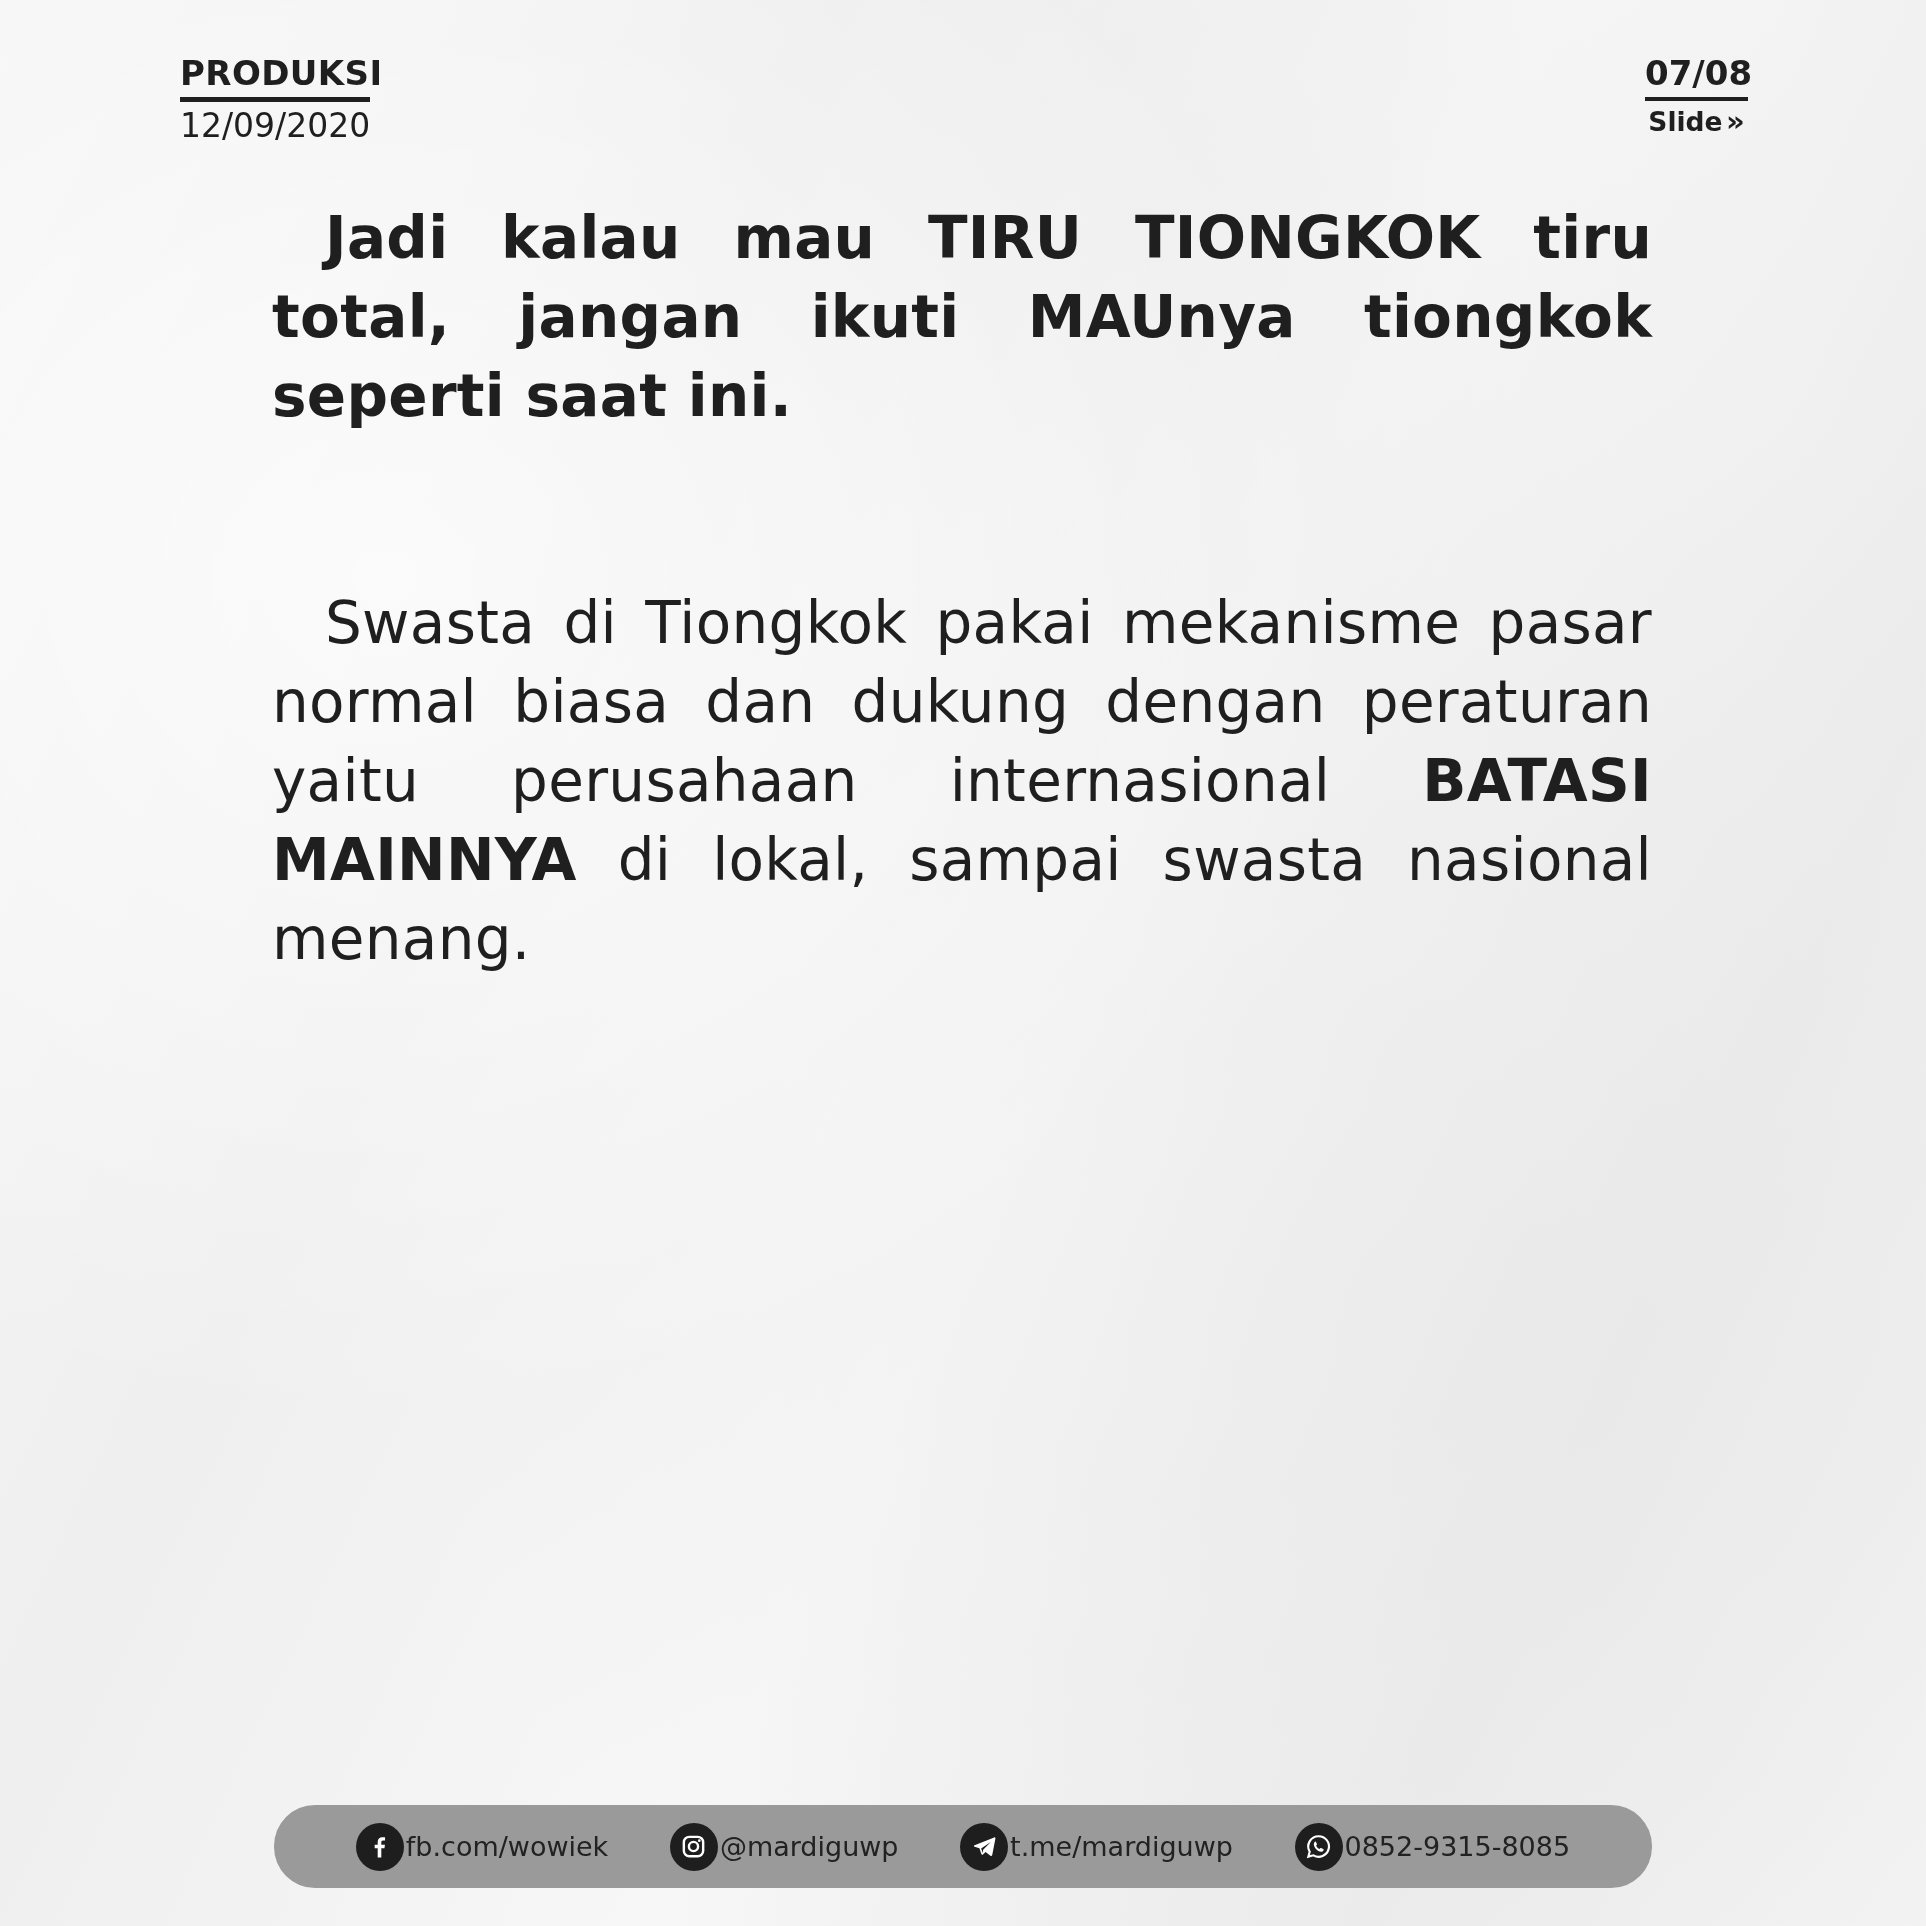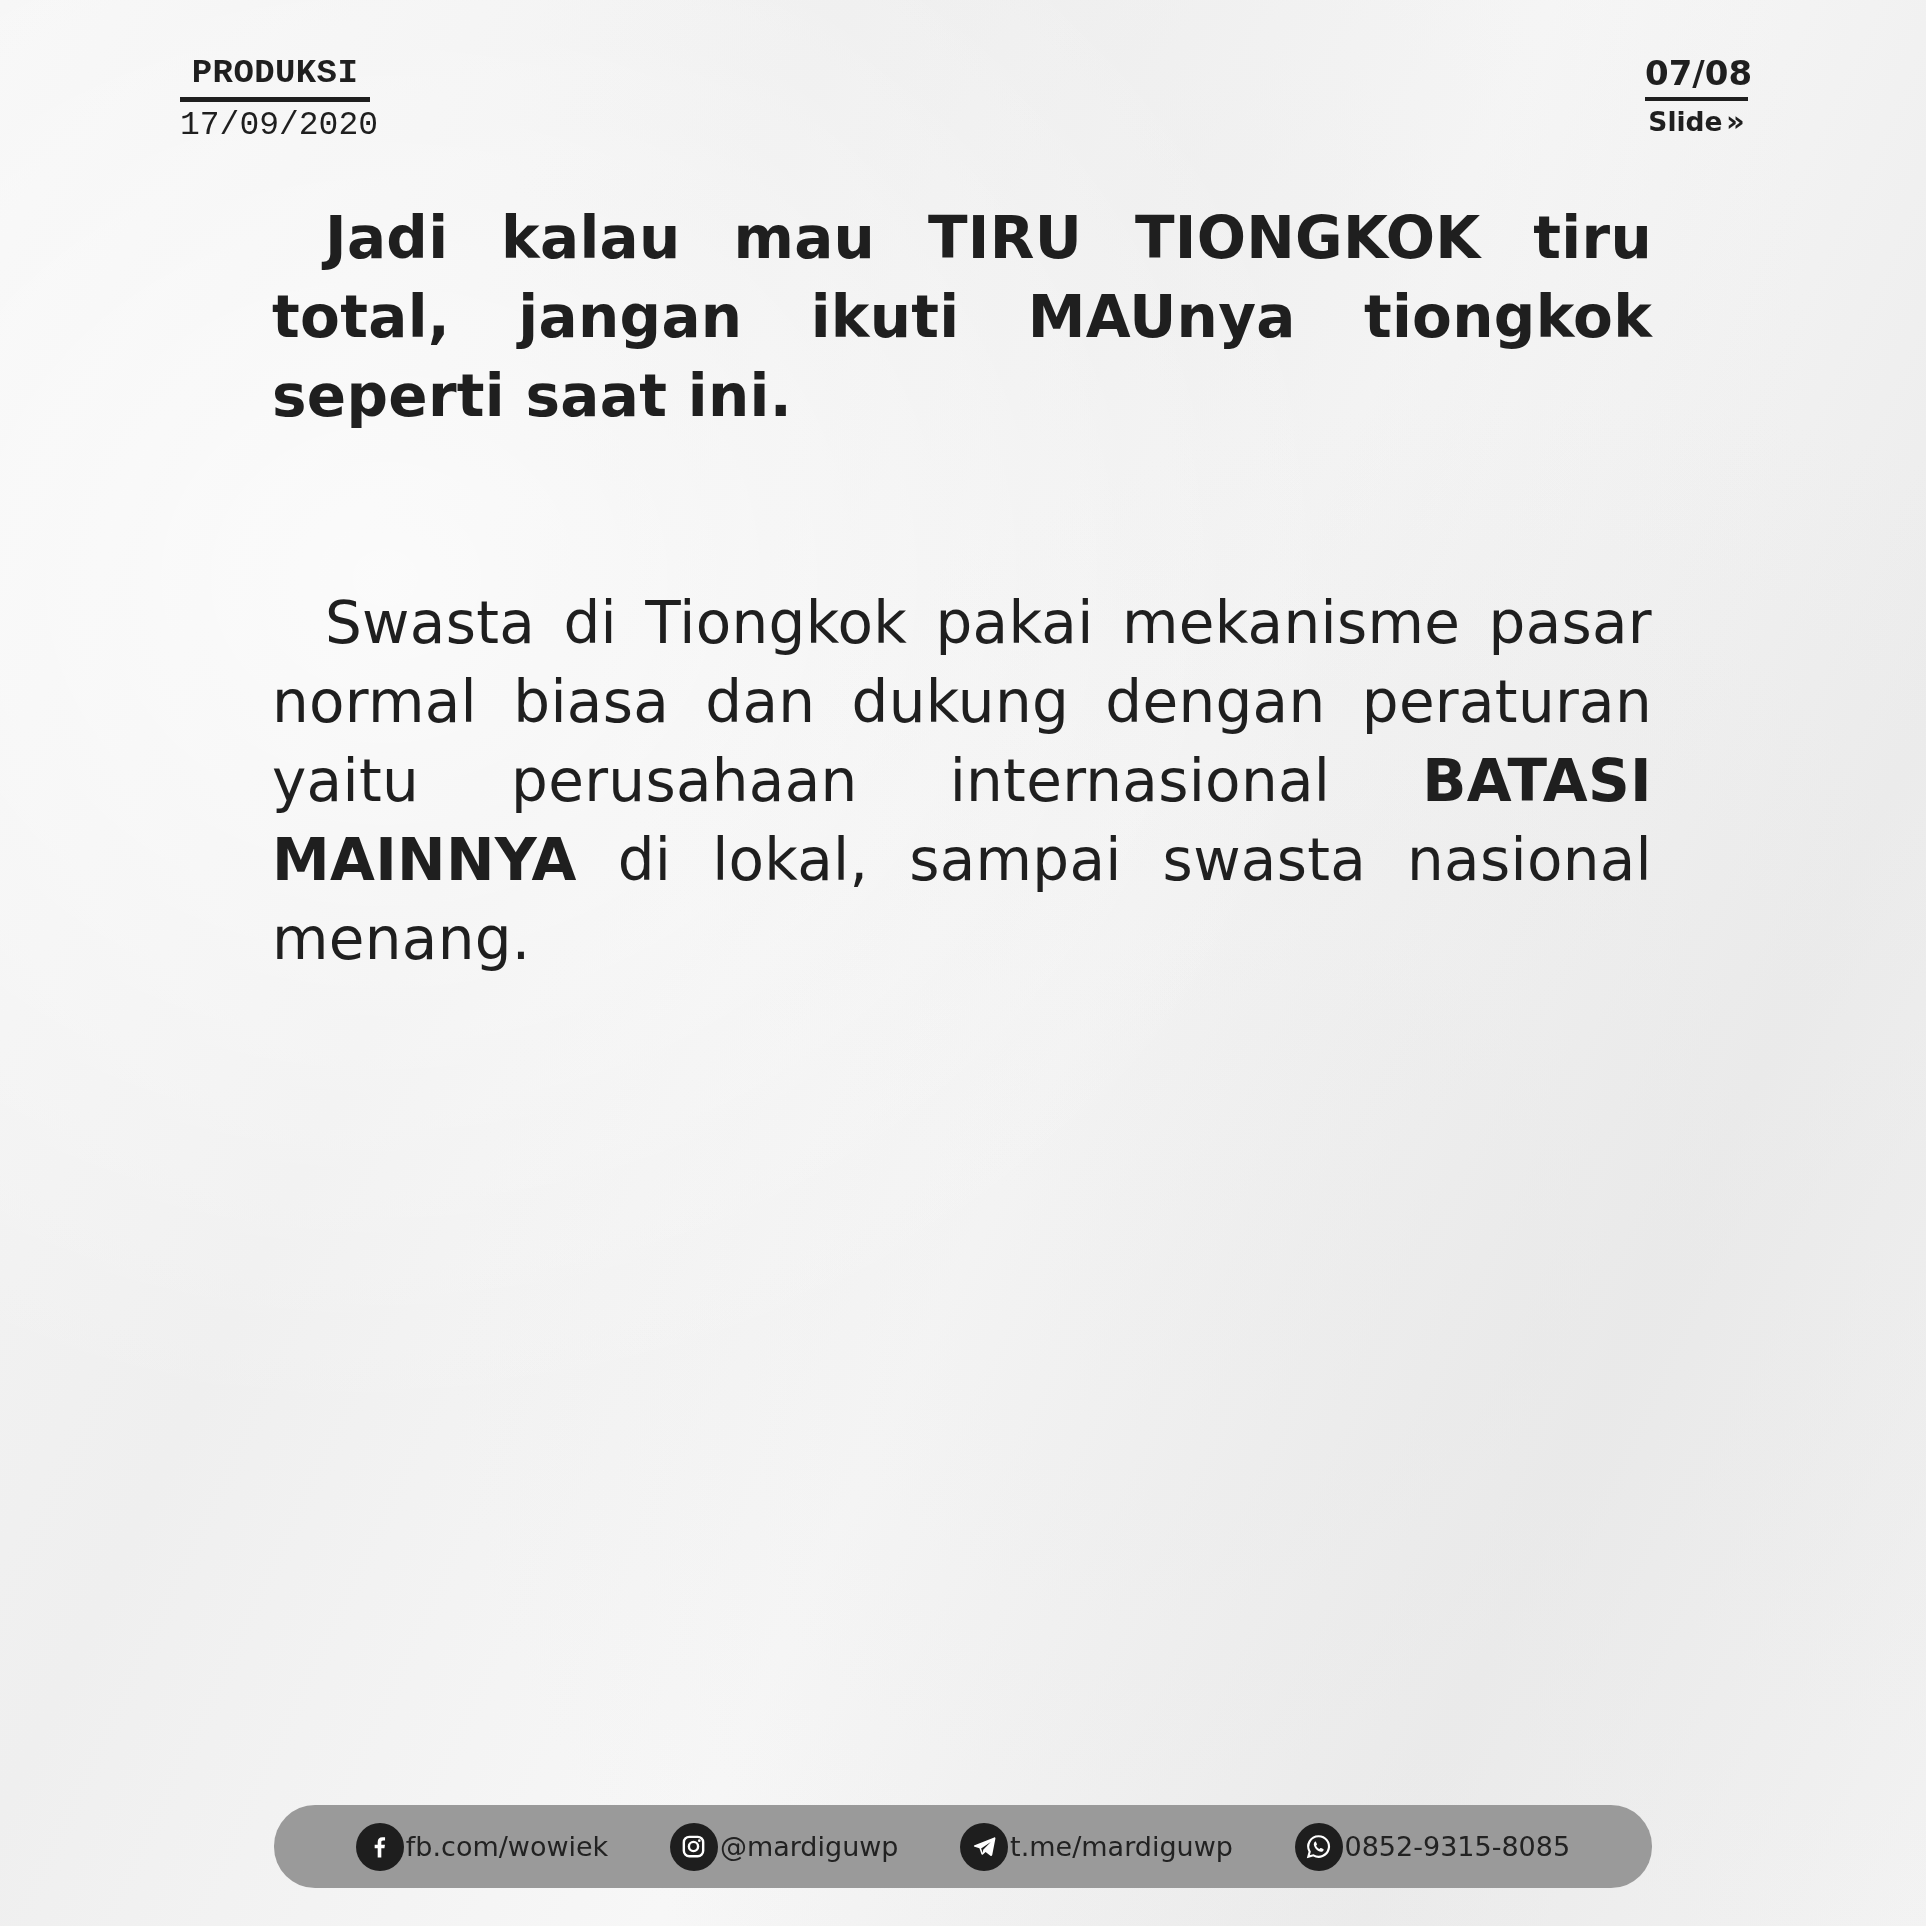--- a/index.html
+++ b/index.html
@@ -7,21 +7,21 @@
     width: 1926px; height: 1926px; position: relative; overflow: hidden;
     background: #f4f4f4;
     background-image:
       radial-gradient(ellipse at 20% 30%, rgba(255,255,255,0.7), rgba(255,255,255,0) 45%),
       radial-gradient(ellipse at 80% 70%, rgba(230,230,230,0.5), rgba(230,230,230,0) 50%),
       radial-gradient(ellipse at 60% 15%, rgba(235,235,235,0.5), rgba(235,235,235,0) 40%),
       linear-gradient(115deg, #f6f6f6 0%, #efefef 30%, #f7f7f7 55%, #ececec 80%, #f5f5f5 100%);
     font-family: "DejaVu Sans", sans-serif;
     color: #1f1f1f;
   }
-  .hdr-left { position: absolute; left: 180px; top: 53px; width: 190px; text-align: center; font-family: Liberation Mono, monospace; }
+  .hdr-left { position: absolute; left: 180px; top: 53px; width: 190px; text-align: center; }
   .hdr-left .title { font-weight: bold; font-size: 34px; letter-spacing: 0.4px; line-height: 41px; }
   .hdr-left .rule { height: 4.3px; background: #1f1f1f; margin: 3.4px 0 5.1px 0; }
   .hdr-left .date { font-size: 33px; line-height: 38px; font-weight: normal; }
 
   .hdr-right { position: absolute; left: 1645px; top: 53px; width: 103px; text-align: center; }
   .hdr-right .page { font-weight: bold; font-size: 34px; line-height: 41px; }
   .hdr-right .rule { height: 3.4px; background: #1f1f1f; margin: 3.4px 0 5.1px 0; }
   .hdr-right .slide { font-weight: bold; font-size: 26.5px; line-height: 31px; }
   .hdr-right .slide .chev { font-size: 29px; margin-left: 3.4px; }
 
@@ -51,21 +51,21 @@
   }
   .footer .ico svg { width: 29px; height: 29px; }
   .footer .label { font-size: 27px; color: #222; font-family: "DejaVu Sans", sans-serif; }
 </style>
 </head>
 <body>
 
 <div class="hdr-left">
   <div class="title">PRODUKSI</div>
   <div class="rule"></div>
-  <div class="date">17/09/2020</div>
+  <div class="date">12/09/2020</div>
 </div>
 
 <div class="hdr-right">
   <div class="page">07/08</div>
   <div class="rule"></div>
   <div class="slide">
     <span>Slide</span><span class="chev">»</span>
   </div>
 </div>
 

